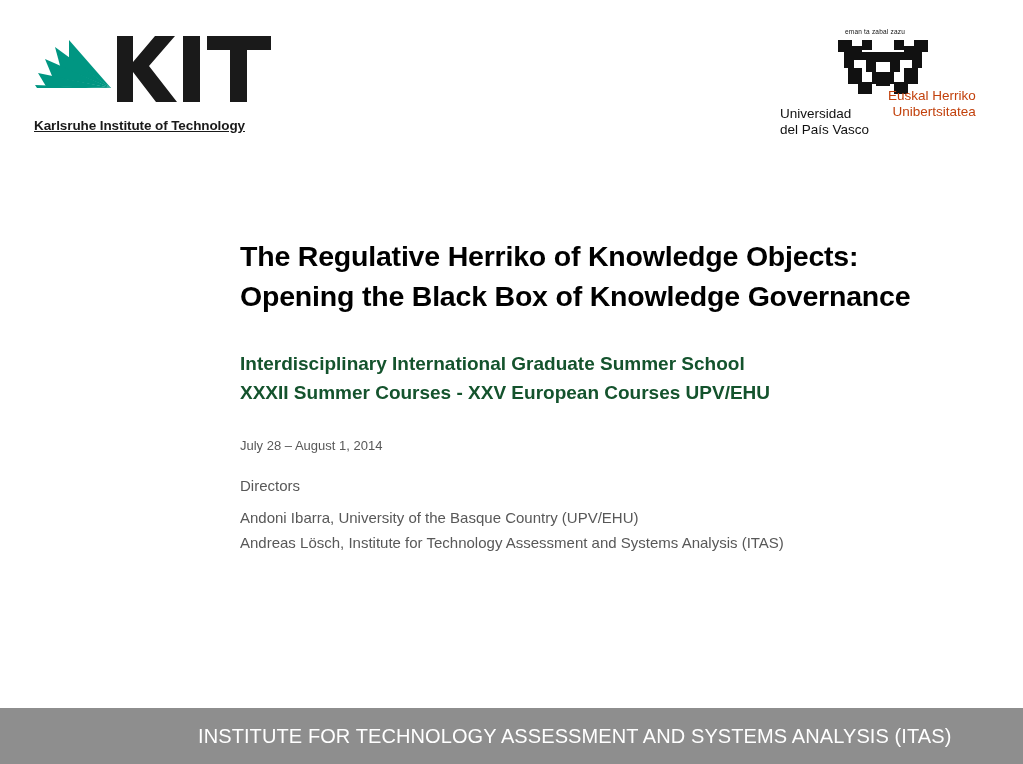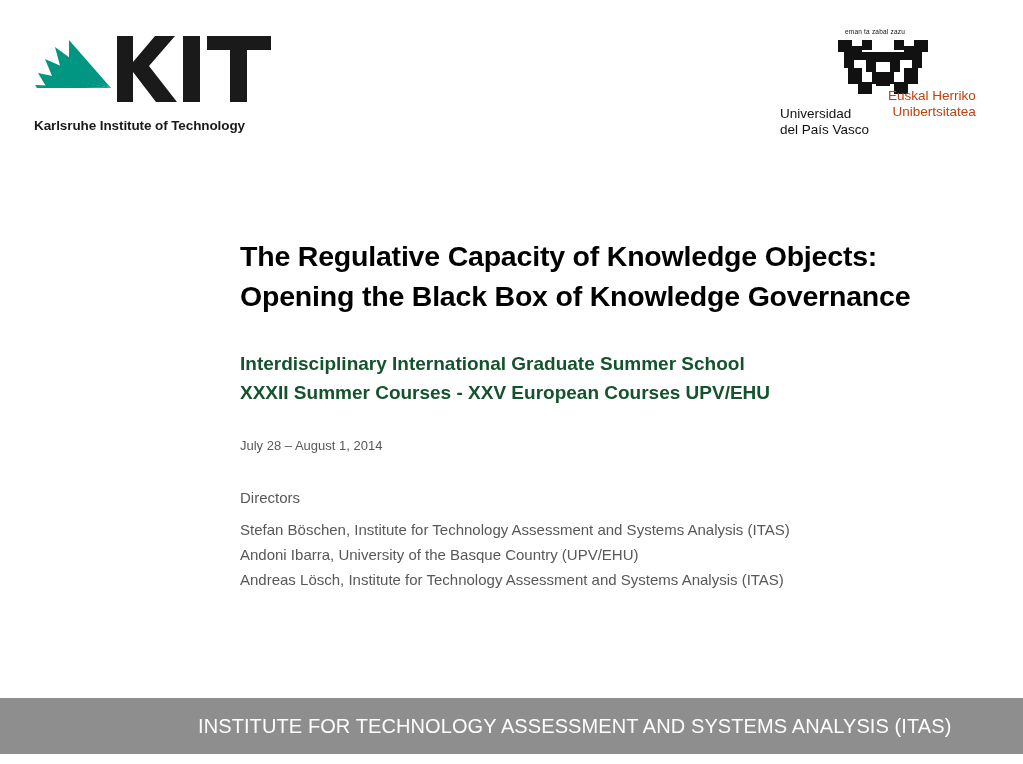--- a/index.html
+++ b/index.html
@@ -29,20 +29,21 @@
   .kit-logo svg { display: block; }
   .kit-logo .kit-sub {
     position: absolute;
     left: 1px;
     top: 88px;
     font-size: 13.5px;
     font-weight: bold;
     color: #1a1a1a;
     letter-spacing: -0.1px;
     white-space: nowrap;
+    text-decoration: underline;
   }
 
   
   .ehu-logo {
     position: absolute;
     left: 760px;
     top: 28px;
     width: 245px;
     height: 115px;
   }
@@ -102,37 +103,37 @@
     color: #14532d;
     line-height: 1.55;
     font-weight: bold;
   }
   .dates {
     margin-top: 30px;
     font-size: 13px;
     color: #585858;
   }
   .directors-label {
-    margin-top: 36px;
+    margin-top: 24px;
     font-size: 15px;
     color: #585858;
   }
   .directors-list {
     margin-top: 12px;
     font-size: 15px;
     color: #585858;
     line-height: 1.66;
   }
 
   
   .footer {
     position: absolute;
     left: 0;
     right: 0;
-    bottom: 10px;
+    bottom: 0;
     height: 56px;
     background: #8e8e8e;
   }
   .footer-text {
     position: absolute;
     left: 198px;
     top: 17px;
     font-size: 20px;
     color: #ffffff;
     letter-spacing: 0.1px;
@@ -199,35 +200,34 @@
       <span>del País Vasco</span>
     </div>
     <div class="ehu-name-right">
       <span>Euskal Herriko</span><br>
       <span>Unibertsitatea</span>
     </div>
   </div>
 
   <div class="content">
     <h1 class="title">
-      <span>The Regulative Capacity of Knowledge Objects:</span><br>
+      <span>The Regulative Herriko of Knowledge Objects:</span><br>
       <span>Opening the Black Box of Knowledge Governance</span>
     </h1>
 
     <div class="subtitle">
       <div>Interdisciplinary International Graduate Summer School</div>
       <div>XXXII Summer Courses - XXV European Courses UPV/EHU</div>
     </div>
 
     <div class="dates">July 28 – August 1, 2014</div>
 
     <div class="directors-label">Directors</div>
 
     <div class="directors-list">
-      <div>Stefan Böschen, Institute for Technology Assessment and Systems Analysis (ITAS)</div>
       <div>Andoni Ibarra, University of the Basque Country (UPV/EHU)</div>
       <div>Andreas Lösch, Institute for Technology Assessment and Systems Analysis (ITAS)</div>
     </div>
   </div>
 
   <div class="right-edge"></div>
 
   <div class="footer">
     <div class="footer-text">INSTITUTE FOR TECHNOLOGY ASSESSMENT AND SYSTEMS ANALYSIS (ITAS)</div>
   </div>

